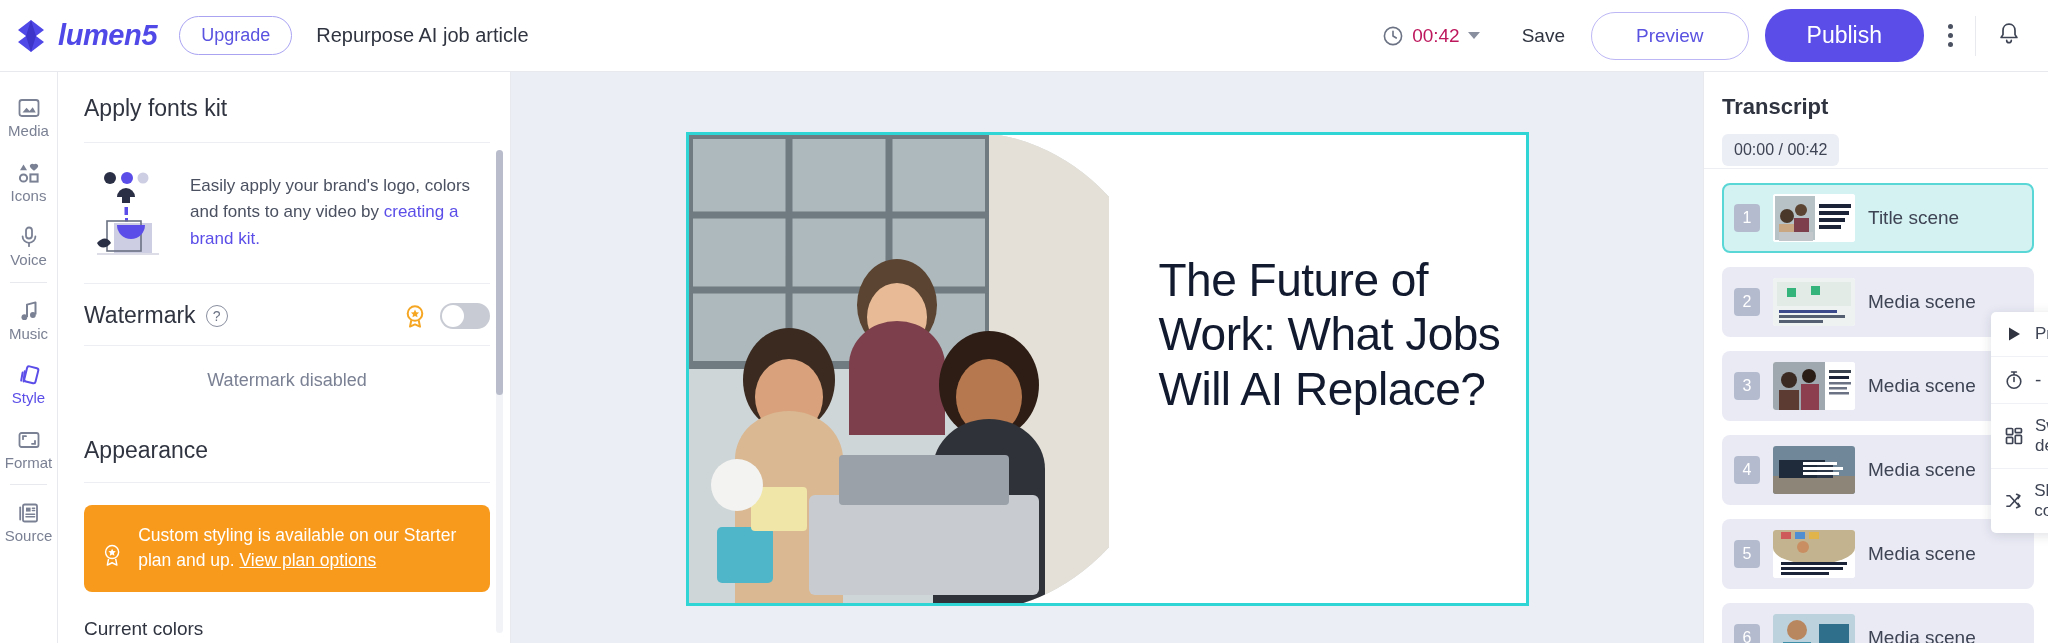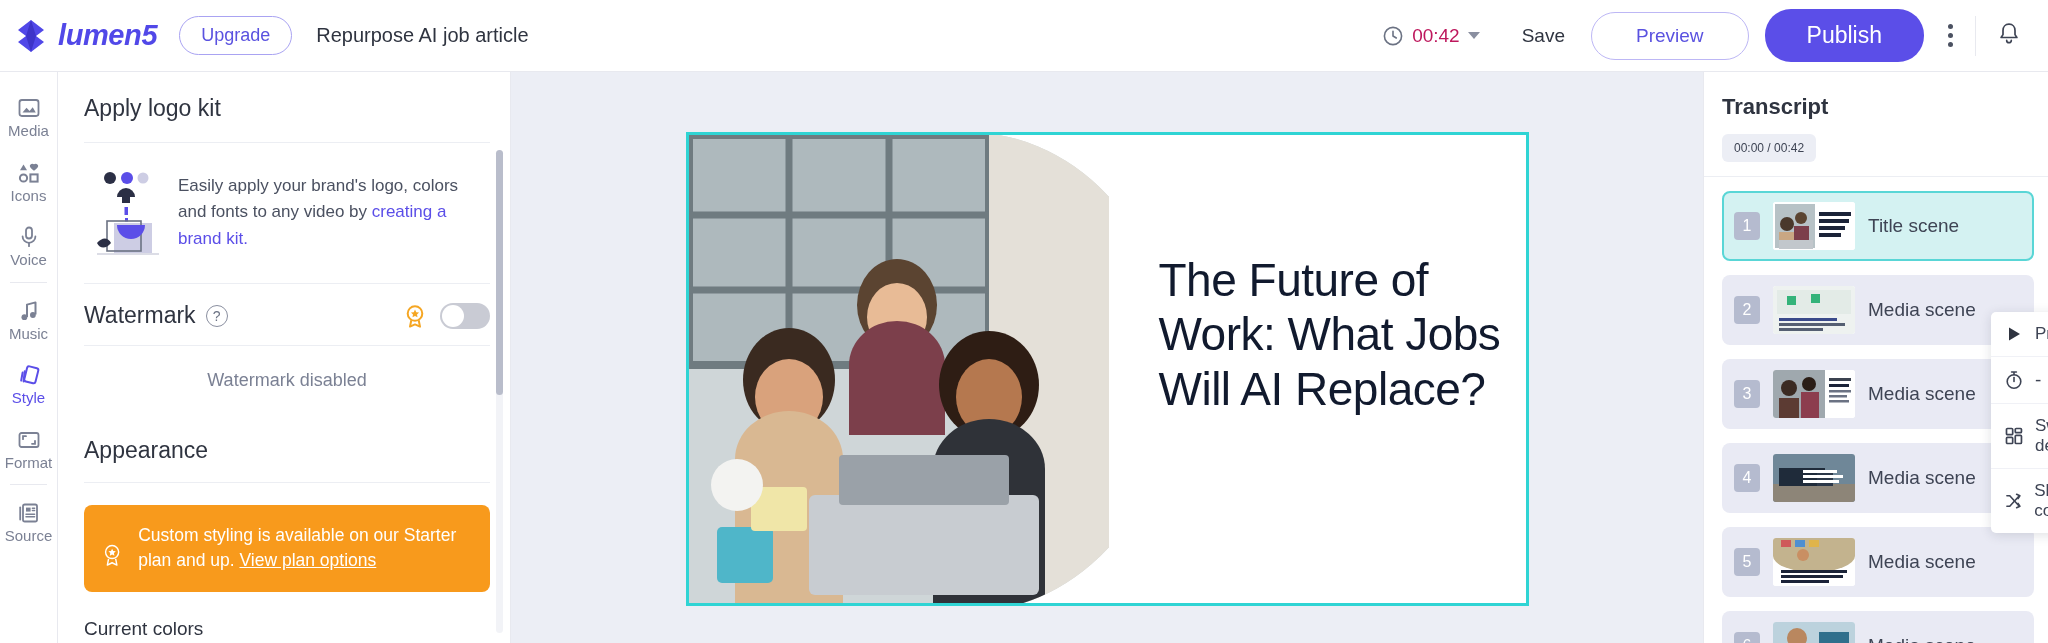--- a/index.html
+++ b/index.html
@@ -53,21 +53,21 @@
   .rail-item .lbl { font-size: 15px; line-height: 1.1; }
   .rail-item.active { color: #5b4ee8; }
   .rail-sep { height: 1px; background: #e8e9ef; margin: 4px 10px; }
 
   
   .panel { width: 453px; min-width: 453px; background: #fff; border-right: 1px solid #e8e9ef;
            position: relative; overflow: hidden; }
   .panel-inner { padding: 0 20px 0 26px; }
   .panel-h { font-size: 23px; color: #2f3440; padding: 23px 0 20px; }
   .hr { height: 1px; background: #eceef3; }
-  .brand-row { display: flex; gap: 2px; align-items: flex-start; padding: 22px 0 26px; }
+  .brand-row { display: flex; gap: 14px; align-items: flex-start; padding: 22px 0 26px; }
   .brand-art { width: 92px; min-width: 92px; height: 92px; position: relative; }
   .brand-copy { font-size: 17px; line-height: 1.55; color: #4b5161; padding-top: 8px; }
   .brand-copy a { color: #5b4ee8; text-decoration: none; }
   .wm-row { display: flex; align-items: center; padding: 18px 0 16px; }
   .wm-title { font-size: 23px; color: #2f3440; }
   .q-icon { width: 22px; height: 22px; border: 1.8px solid #8a8fa0; border-radius: 50%;
             font-size: 14px; color: #6b7283; display: flex; align-items: center; justify-content: center;
             margin-left: 10px; cursor: pointer; }
   .wm-right { margin-left: auto; display: flex; align-items: center; gap: 14px; }
   .toggle { width: 50px; height: 26px; border-radius: 14px; background: #c9cbd4; position: relative; cursor: pointer; }
@@ -110,22 +110,22 @@
             color: #3e4454; cursor: pointer; border-bottom: 1px solid #f0f1f6; }
   .sm-row:last-child { border-bottom: none; }
   .sm-time { display: flex; align-items: center; gap: 0; padding: 12px 14px; font-size: 17px;
              color: #3e4454; border-bottom: 1px solid #f0f1f6; }
   .sm-time .minus, .sm-time .plus { padding: 0 12px; cursor: pointer; font-size: 19px; color: #3e4454; }
 
   
   .transcript { width: 345px; min-width: 345px; background: #fff; border-left: 1px solid #e8e9ef;
                 padding: 0 14px 0 18px; overflow: hidden; }
   .tr-h { font-size: 22px; font-weight: 600; color: #2f3440; padding: 22px 0 14px; }
-  .tr-chip { display: inline-block; background: #eceef5; color: #3e4454; font-size: 12px;
-             border-radius: 6px; padding: 7px 12px; margin-bottom: 14px; }
+  .tr-chip { display: inline-block; background: #eceef5; color: #3e4454; font-size: 16px;
+             border-radius: 6px; padding: 7px 12px; margin-bottom: 2px; }
   .tr-hr { height: 1px; background: #eceef3; margin: 0 -14px 0 -18px; }
   .tr-item { display: flex; align-items: center; gap: 13px; background: #e9eaf4; border-radius: 8px;
              padding: 9px 10px; margin-top: 14px; cursor: pointer; border: 2px solid transparent; }
   .tr-item.active { background: #d4f2f2; border-color: #59d6d6; }
   .tr-num { width: 26px; min-width: 26px; height: 28px; background: #b5bbcf; color: #fff;
             border-radius: 4px; font-size: 16px; display: flex; align-items: center; justify-content: center; }
   .tr-thumb { width: 82px; min-width: 82px; height: 48px; border-radius: 3px; overflow: hidden; background: #fff; }
   .tr-label { font-size: 19px; color: #3e4454; }
 </style>
 </head>
@@ -230,21 +230,21 @@
           <path d="M4.2 7.5 V19.5" stroke="currentColor" stroke-width="1.8" stroke-linecap="round"></path>
           <rect x="10" y="7.6" width="4.6" height="4" fill="currentColor"></rect>
           <path d="M16.4 8.2 H18.6 M16.4 10.6 H18.6 M10 14.2 H18.6 M10 16.8 H18.6" stroke="currentColor" stroke-width="1.5" stroke-linecap="round"></path>
         </svg>
         <span class="lbl">Source</span>
       </div>
     </div>
 
     <div class="panel">
       <div class="panel-inner">
-        <div class="panel-h">Apply logo kit</div>
+        <div class="panel-h">Apply fonts kit</div>
         <div class="hr"></div>
 
         <div class="brand-row">
           <div class="brand-art">
             <svg width="92" height="92" viewBox="0 0 92 92">
               <circle cx="26" cy="13" r="6" fill="#2b2f45"></circle>
               <circle cx="43" cy="13" r="6" fill="#5b4ee8"></circle>
               <circle cx="59" cy="13" r="5.5" fill="#cdcde4"></circle>
               <path d="M33 32 a9 9 0 0 1 18 0 Z" fill="#2b2f45"></path>
               <rect x="38" y="32" width="8" height="6" fill="#2b2f45"></rect>

